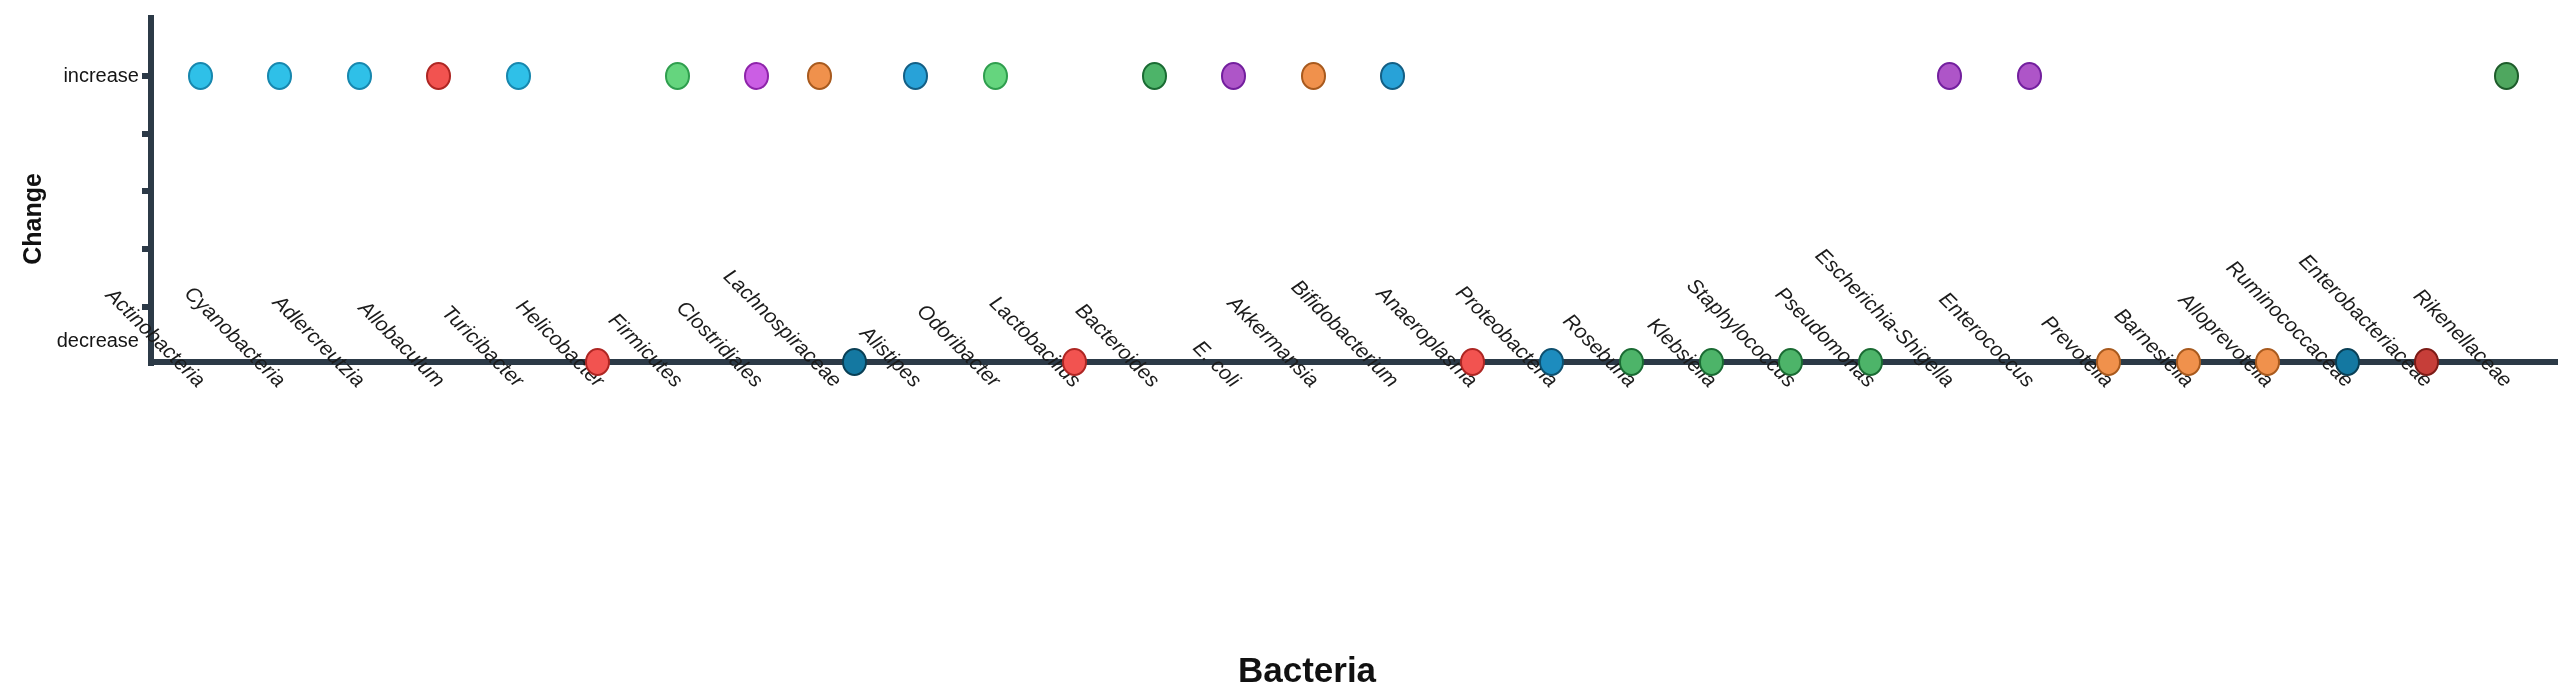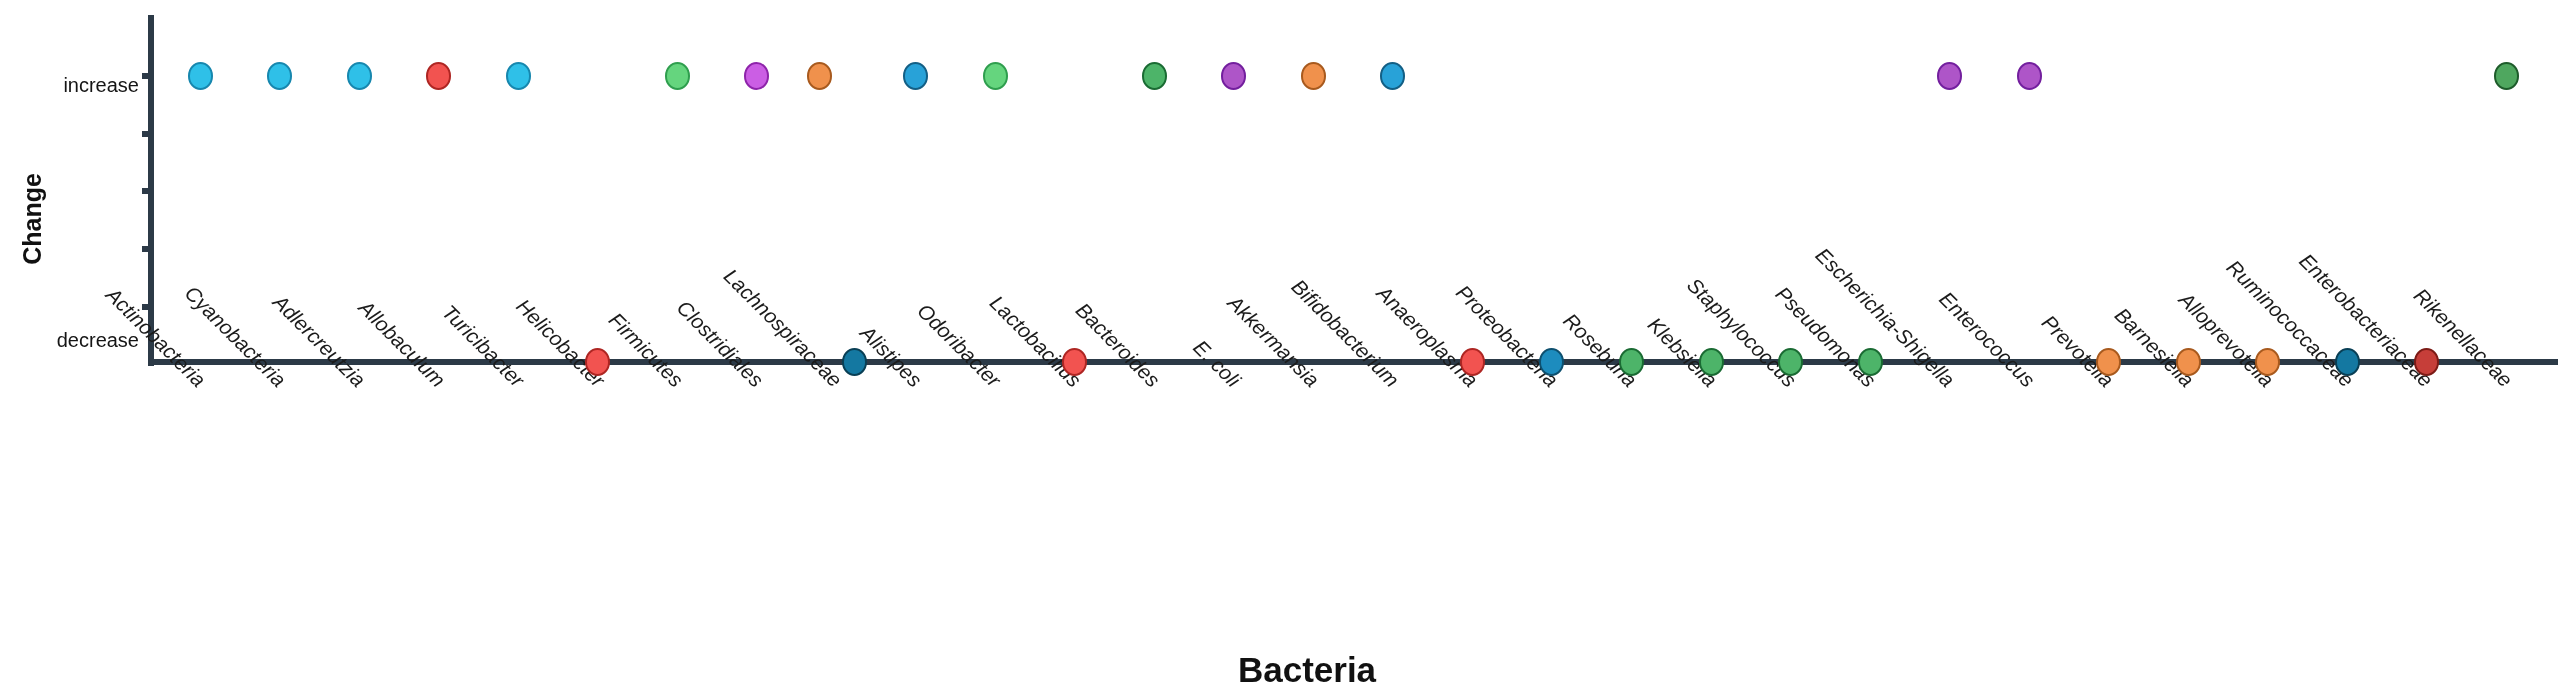--- a/index.html
+++ b/index.html
@@ -39,21 +39,21 @@
     text-align:right;
   }
 </style>
 </head>
 <body>
 
 <div id="figure">
   <div id="y-title">Change</div>
   <div id="x-title">Bacteria</div>
 
-  <div class="ytick-label" style="top:63px;margin-top:10px;">increase</div>
+  <div class="ytick-label" style="top:63px;">increase</div>
   <div class="ytick-label" style="top:328px;">decrease</div>
 
   <div id="y-axis" class="axis"></div>
   <div id="x-axis" class="axis"></div>
 
   <div id="plot">
       <div class="ytick" style="top: 73px;"></div>
       <div class="ytick" style="top: 131px;"></div>
       <div class="ytick" style="top: 188px;"></div>
       <div class="ytick" style="top: 246px;"></div>

